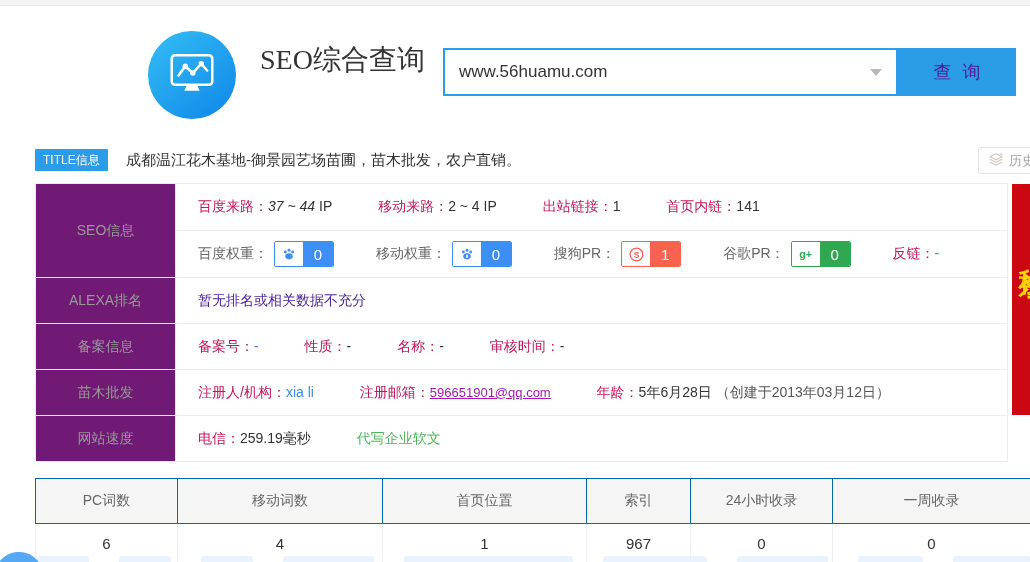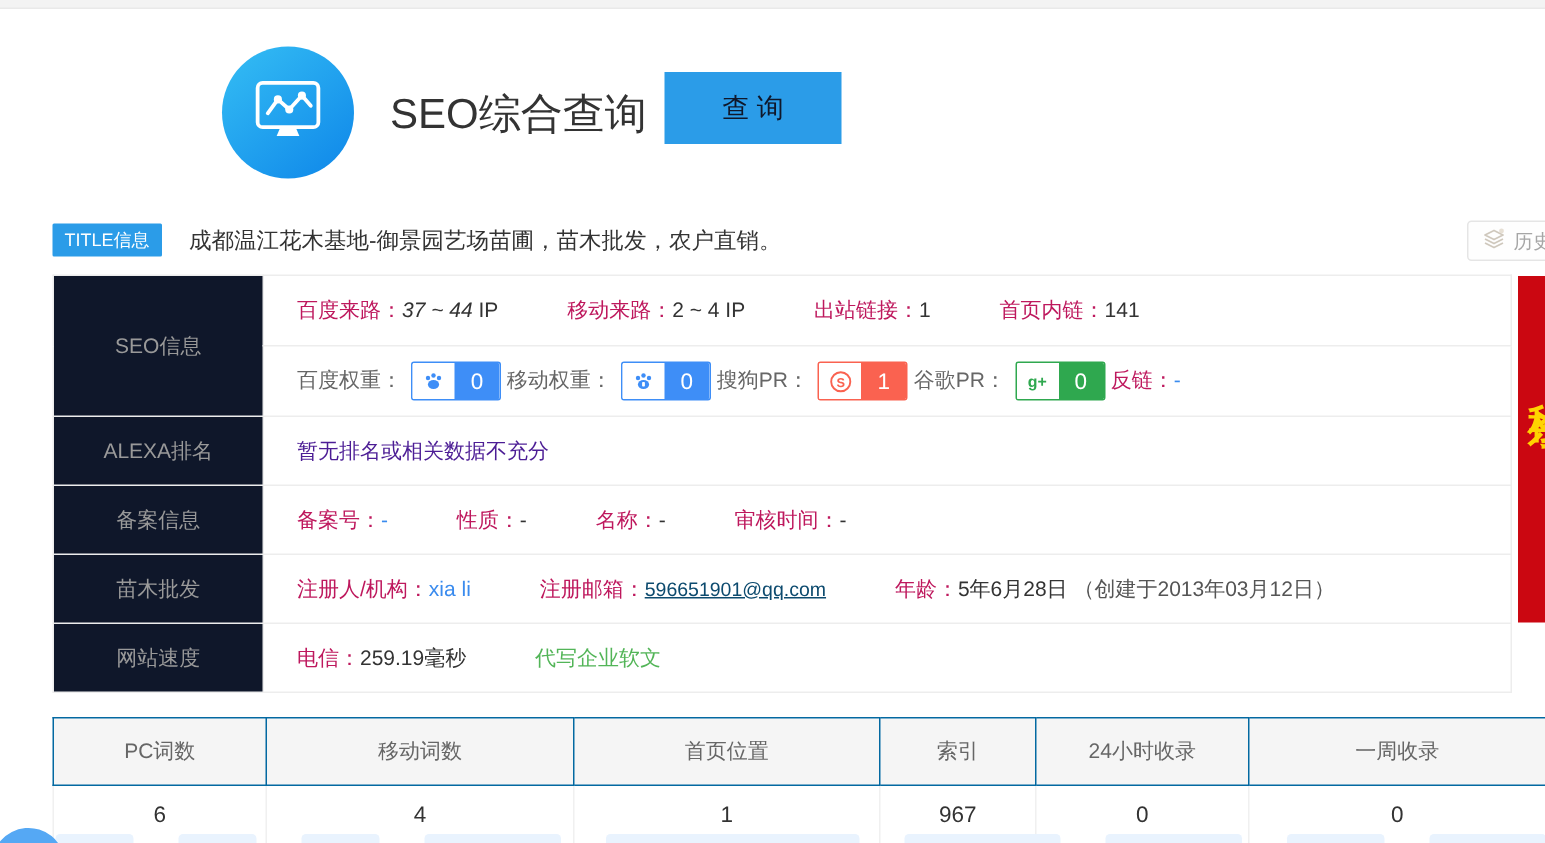--- a/index.html
+++ b/index.html
@@ -5,49 +5,49 @@
   html,body{margin:0;padding:0;}
   body{
     width:1030px;height:562px;position:relative;overflow:hidden;
     background:#fff;font-family:"Liberation Sans","DejaVu Sans",sans-serif;
   }
   .top-strip{position:absolute;top:0;left:0;width:1030px;height:5px;background:#f3f3f3;border-bottom:1px solid #e9e9e9;}
 
   
   .logo{position:absolute;left:148px;top:31px;width:88px;height:88px;border-radius:50%;
     background:linear-gradient(140deg,#35bef4 0%,#0e86e9 100%);display:flex;align-items:center;justify-content:center;}
-  .app-title{position:absolute;left:260px;top:57px;font-size:28px;color:#333;}
+  .app-title{position:absolute;left:260px;top:41px;font-size:28px;color:#333;font-family:Liberation Serif, serif;}
   .search-wrap{position:absolute;left:443px;top:48px;display:flex;}
   .search-select{position:relative;}
   .search-input{width:455px;height:48px;border:2px solid #2a9ceb;box-sizing:border-box;
     padding:0 40px 0 14px;font-size:17px;color:#333;outline:none;background:#fff;}
   .caret{position:absolute;right:16px;top:21px;width:0;height:0;
     border-left:6px solid transparent;border-right:6px solid transparent;border-top:7px solid #b8b8b8;}
-  .search-btn{width:118px;height:48px;background:#2b9ce8;color:#0f172a;font-size:18px;border:none;cursor:pointer;}
+  .search-btn{width:118px;height:48px;background:#2b9ce8;color:#4c1d95;font-size:18px;border:none;cursor:pointer;font-family:Liberation Mono, monospace;}
 
   
   .title-badge{position:absolute;left:35px;top:149px;background:#2b9ce8;color:#fff;font-size:12px;
     padding:5px 8px;line-height:1;border-radius:1px;}
   .site-title{position:absolute;left:108px;top:151px;font-size:15px;color:#333;padding-left:18px;}
   .history-btn{position:absolute;left:978px;top:147px;width:90px;height:27px;border:1px solid #e5e5e5;
     border-radius:3px;background:#fefefe;display:flex;align-items:center;gap:5px;padding:0 9px;
     box-sizing:border-box;color:#a6a6a6;font-size:13px;}
 
   
   .main-table{position:absolute;left:35px;top:183px;width:973px;border-collapse:collapse;table-layout:fixed;font-size:14px;}
   .main-table td{border:1px solid #ededed;}
-  .lbl{width:137px;background:#0f172a;color:#999;text-align:center;font-size:14px;}
+  .lbl{width:137px;background:#701a75;color:#999;text-align:center;font-size:14px;}
   .cell{padding-left:22px;color:#666;}
   .r1{height:47px;} .r2{height:46px;}
   .it{margin-right:42px;white-space:nowrap;}
   .it .lab{color:#be185d;} .it .val{color:#333;}
   .red{color:#ff4040;font-style:italic;} .blu{color:#3a8bee;} .grn{color:#53b558;}
-  .email-link{color:#0c4a6e;font-size:13px;text-decoration:underline;}
-
-  .wgroup{white-space:nowrap;display:inline-flex;align-items:center;}
+  .email-link{color:#a21caf;font-size:13px;text-decoration:underline;}
+
+  .wgroup{margin-right:38px;white-space:nowrap;display:inline-flex;align-items:center;}
   .wgroup .lab{color:#666;margin-right:6px;}
   .wbadge{display:inline-flex;height:24px;border:1px solid;border-radius:2px;overflow:hidden;vertical-align:middle;}
   .wicon{width:28px;background:#fff;display:flex;align-items:center;justify-content:center;}
   .wnum{width:30px;color:#fff;display:flex;align-items:center;justify-content:center;font-size:15px;}
   .b-blue{border-color:#3e8ef7;} .b-blue .wnum{background:#3e8ef7;}
   .b-red{border-color:#fa6250;}  .b-red .wnum{background:#fa6250;}
   .b-green{border-color:#2fa84f;}.b-green .wnum{background:#2fa84f;}
 
   
   .ad-banner{position:absolute;left:1012px;top:184px;width:18px;height:231px;background:#cb0711;}
@@ -79,20 +79,24 @@
       <circle cx="24" cy="24" r="3.2" fill="#fff"></circle>
         <circle cx="33" cy="32" r="3.2" fill="#fff"></circle>
         <circle cx="43" cy="21" r="3.2" fill="#fff"></circle>
       <path d="M26 46 L38 46 L41 53 L23 53 Z" fill="#fff"></path>
     </svg>
   </span>
 </div>
 <div class="app-title">SEO综合查询</div>
 
 <div class="search-wrap">
+  <span class="search-select">
+    <input class="search-input" type="text" value="www.56huamu.com" style="">
+    <span class="caret"></span>
+  </span>
   <button class="search-btn">查 询</button>
 </div>
 
 <span class="title-badge">TITLE信息</span>
 <span class="site-title">成都温江花木基地-御景园艺场苗圃，苗木批发，农户直销。</span>
 <div class="history-btn">
   <span>
     <svg viewBox="0 0 24 24" width="16" height="16" fill="none" stroke="#cfc8bd" stroke-width="1.8" stroke-linejoin="round">
       <path d="M12 4 L21 8.5 L12 13 L3 8.5 Z"></path>
       <path d="M3 12.5 L12 17 L21 12.5"></path>

